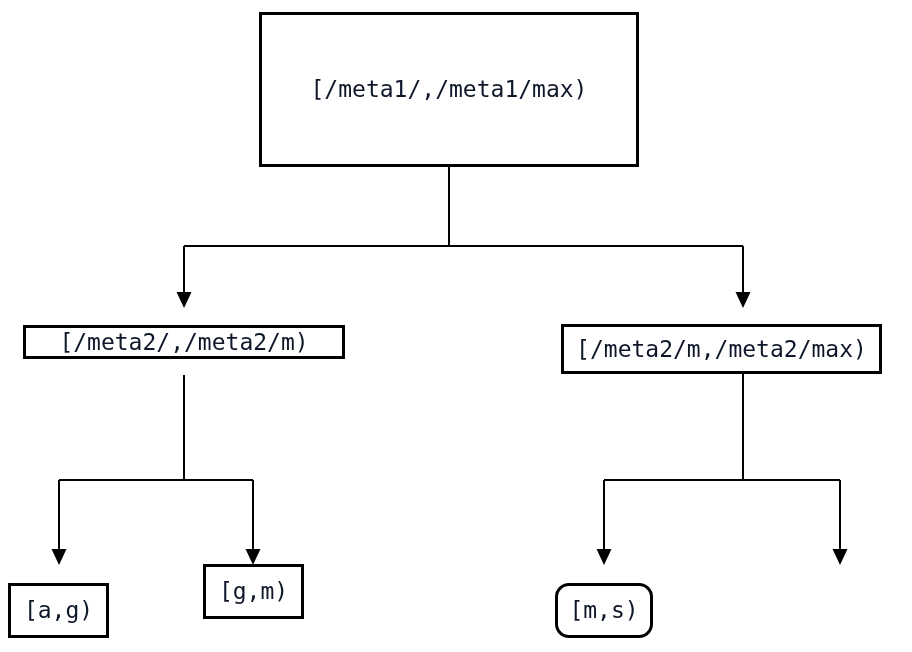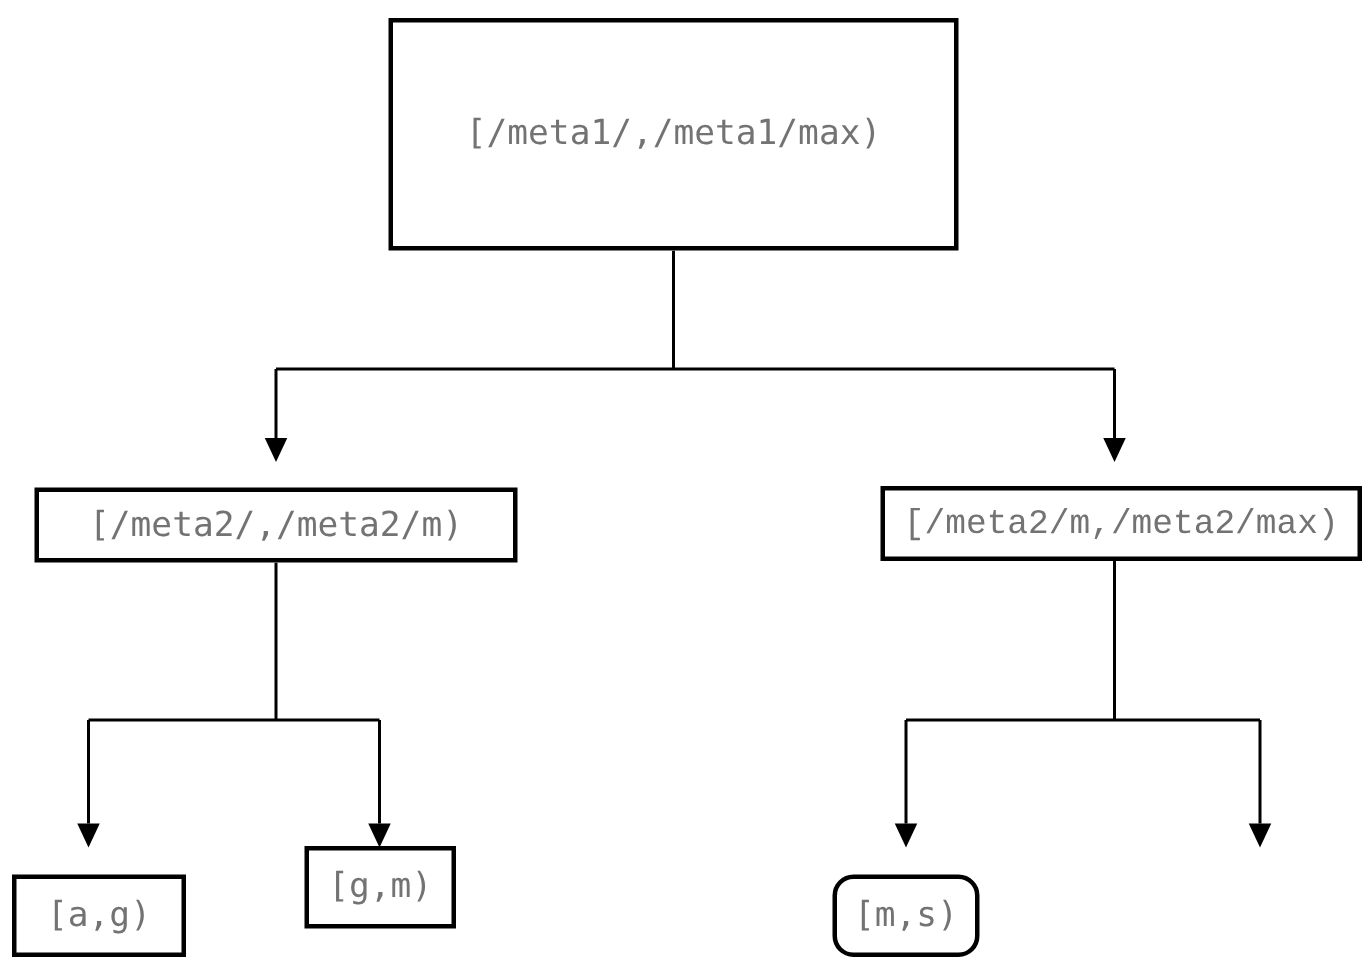--- a/index.html
+++ b/index.html
@@ -6,21 +6,21 @@
     margin: 0;
     padding: 0;
     background: #ffffff;
   }
   .stage {
     position: relative;
     width: 912px;
     height: 652px;
     background: #ffffff;
     font-family: "DejaVu Sans Mono", "Liberation Mono", monospace;
-    color: #737373;
+    color: #0f172a;
     overflow: hidden;
   }
   .edges {
     position: absolute;
     left: 0;
     top: 0;
     width: 912px;
     height: 652px;
   }
   .edges path {
@@ -38,23 +38,23 @@
     border: 3px solid #000000;
     background: #ffffff;
     display: flex;
     align-items: center;
     justify-content: center;
     font-size: 23px;
     line-height: 1;
     white-space: nowrap;
   }
   .node-root   { left: 259px; top: 12px;  width: 380px; height: 155px; }
-  .node-left2  { left: 23px;  top: 325px; width: 322px; height: 50px; }
-  .node-right2 { left: 587px; top: 324px; width: 321px; height: 50px; font-family: Liberation Mono, monospace; }
-  .node-leaf-ag   { left: 8px;   top: 583px; width: 116px; height: 55px; }
+  .node-left2  { left: 23px;  top: 325px; width: 322px; height: 34px; }
+  .node-right2 { left: 561px; top: 324px; width: 321px; height: 50px; }
+  .node-leaf-ag   { left: 8px;   top: 583px; width: 101px; height: 55px; }
   .node-leaf-gm   { left: 203px; top: 564px; width: 101px; height: 55px; }
   .node-leaf-ms   { left: 555px; top: 583px; width: 98px;  height: 55px; border-radius: 14px; }
   .node-leaf-smax { left: 778px; top: 583px; width: 125px; height: 55px; }
 </style>
 </head>
 <body>
 
 <div class="stage">
 
   <svg class="edges" viewBox="0 0 912 652" xmlns="http://www.w3.org/2000/svg">

